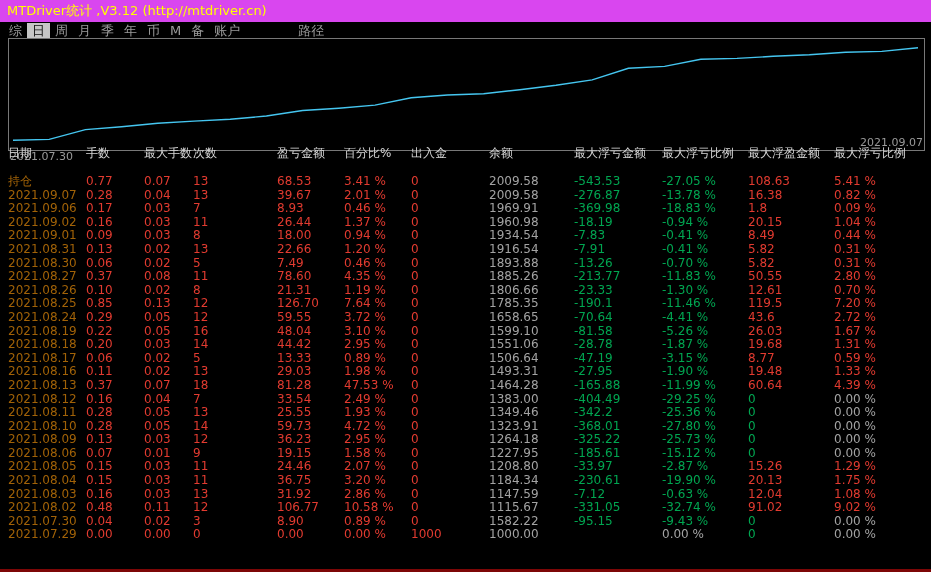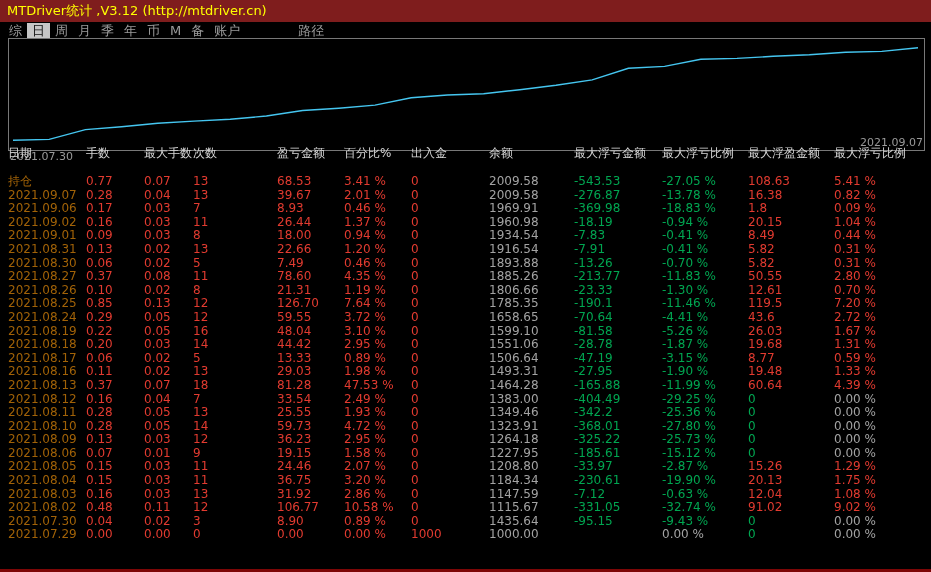--- a/index.html
+++ b/index.html
@@ -1,20 +1,20 @@
 <!DOCTYPE html>
 <html><head>
 <meta charset="utf-8">
 <style>
   html,body{margin:0;padding:0;}
   body{
     width:931px;height:572px;background:#000;overflow:hidden;position:relative;
     font-family:"DejaVu Sans","Liberation Sans",sans-serif;
   }
-  .titlebar{position:absolute;left:0;top:0;width:931px;height:22px;background:#7f1d1d;display:flex;align-items:center;}
+  .titlebar{position:absolute;left:0;top:0;width:931px;height:22px;background:#d946ef;display:flex;align-items:center;}
   .titlebar .t{color:#ffff00;font-size:13px;padding-left:7px;white-space:nowrap;}
   .menubar{position:absolute;left:0;top:22px;width:931px;height:17px;display:flex;align-items:center;}
   .menubar{padding-left:4px;}
   .menu-item{color:#9c9c9c;font-size:13px;padding:0 5px;height:16px;line-height:16px;cursor:default;white-space:nowrap;}
   .menu-item.active{background:#c6c6c6;color:#101010;}
   .menu-path{margin-left:48px;text-align:center;}
   .chartbox{position:absolute;left:8px;top:38px;width:915px;height:111px;border:1px solid #787878;background:#000;}
   .chart-label{position:absolute;color:#9a9a9a;font-size:11px;white-space:nowrap;}
   .lbl-start{left:10px;top:150px;}
   .lbl-end{right:8px;top:136px;}
@@ -427,21 +427,21 @@
       <div class="cell c-red">9.02 %</div>
     </div>
     <div class="grid row">
       <div class="cell c-date">2021.07.30</div>
       <div class="cell c-red">0.04</div>
       <div class="cell c-red">0.02</div>
       <div class="cell c-red">3</div>
       <div class="cell c-red">8.90</div>
       <div class="cell c-red">0.89 %</div>
       <div class="cell c-red">0</div>
-      <div class="cell c-white">1435.64</div>
+      <div class="cell c-white">1582.22</div>
       <div class="cell c-green">-95.15</div>
       <div class="cell c-green">-9.43 %</div>
       <div class="cell c-green">0</div>
       <div class="cell c-white">0.00 %</div>
     </div>
     <div class="grid row">
       <div class="cell c-date">2021.07.29</div>
       <div class="cell c-red">0.00</div>
       <div class="cell c-red">0.00</div>
       <div class="cell c-red">0</div>

